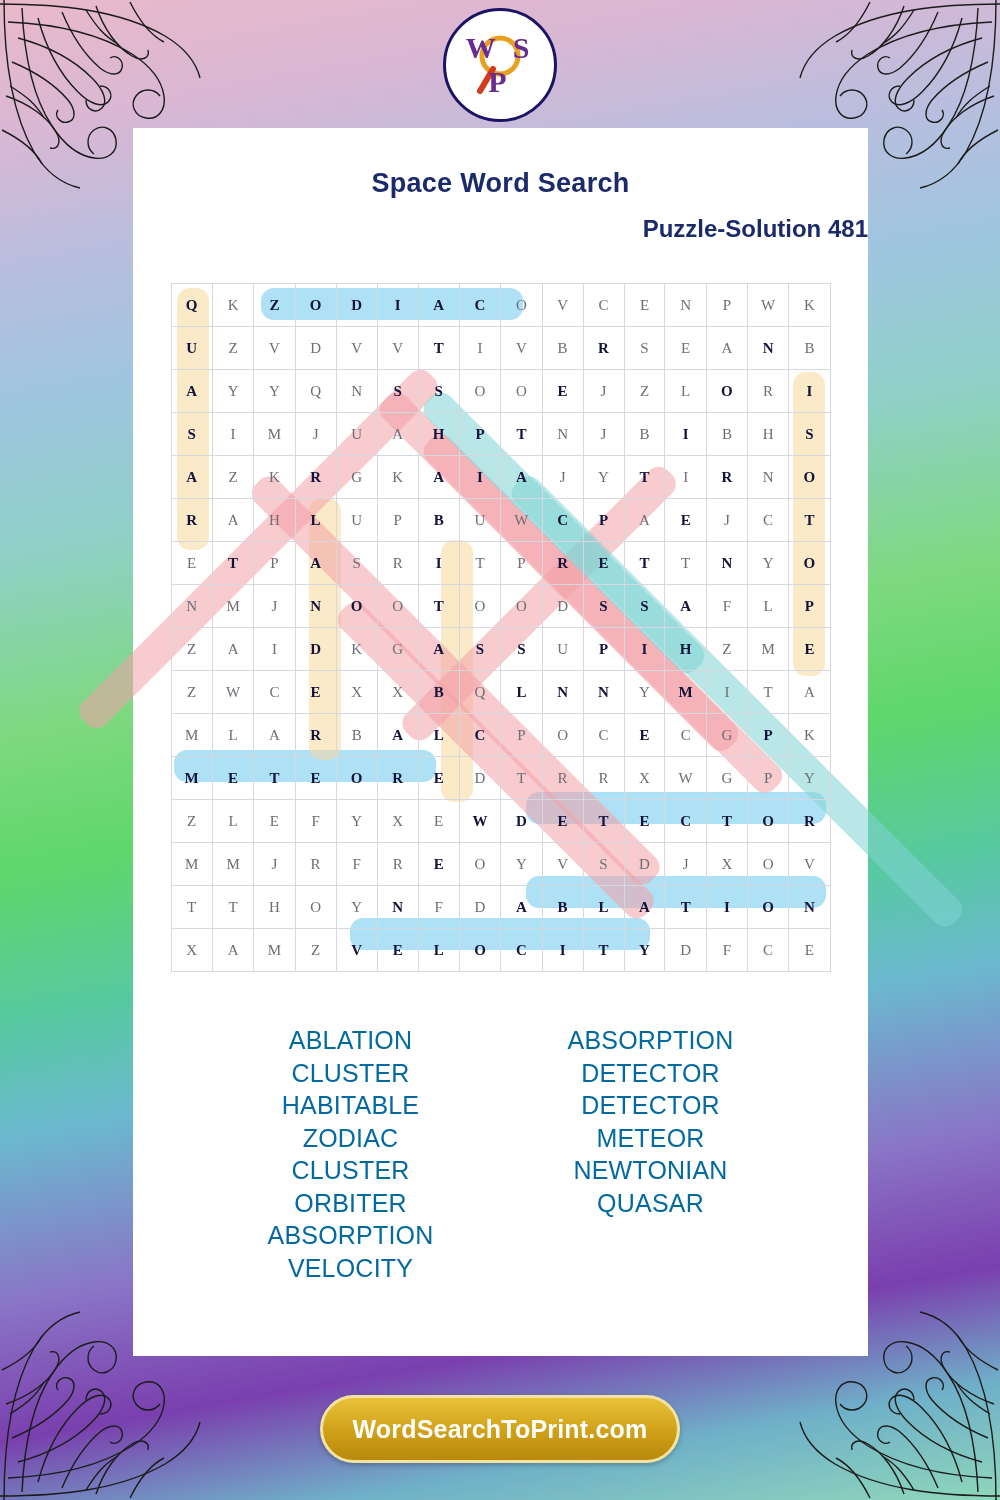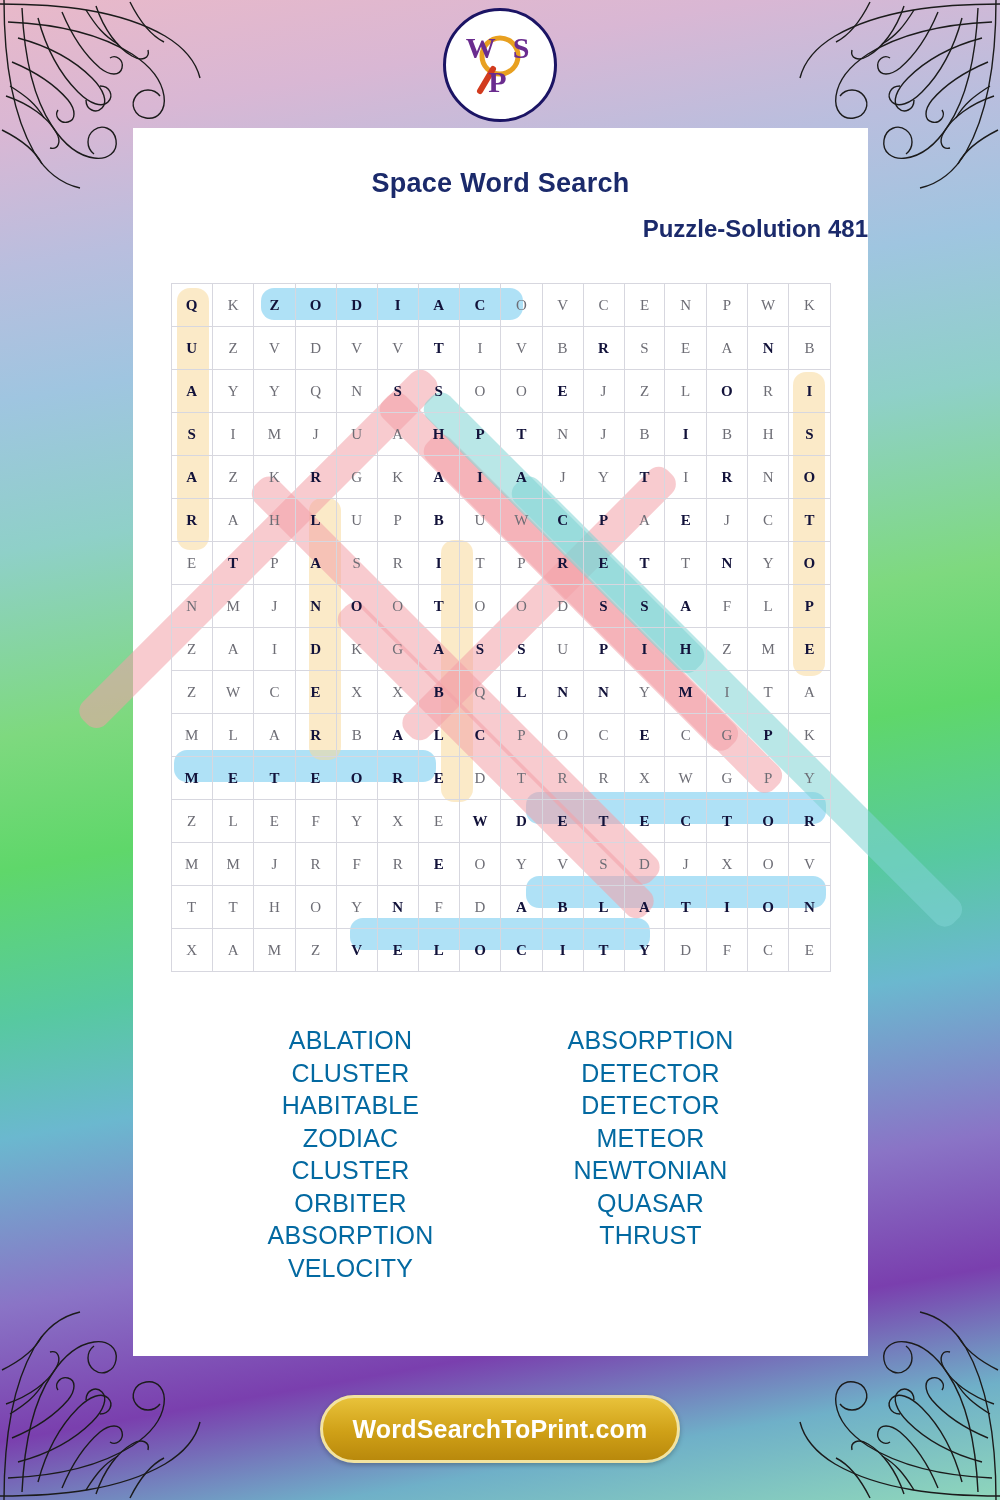--- a/index.html
+++ b/index.html
@@ -635,20 +635,19 @@
       <div class="word">ABSORPTION</div>
       <div class="word">VELOCITY</div>
     </div>
     <div class="col">
       <div class="word">ABSORPTION</div>
       <div class="word">DETECTOR</div>
       <div class="word">DETECTOR</div>
       <div class="word">METEOR</div>
       <div class="word">NEWTONIAN</div>
       <div class="word">QUASAR</div>
-      <div class="word">THRUST</div>
     </div>
   </div>
 </div>
 
 <div class="footer-btn">
   <span>WordSearchToPrint.com</span>
 </div>
 
 </body></html>

